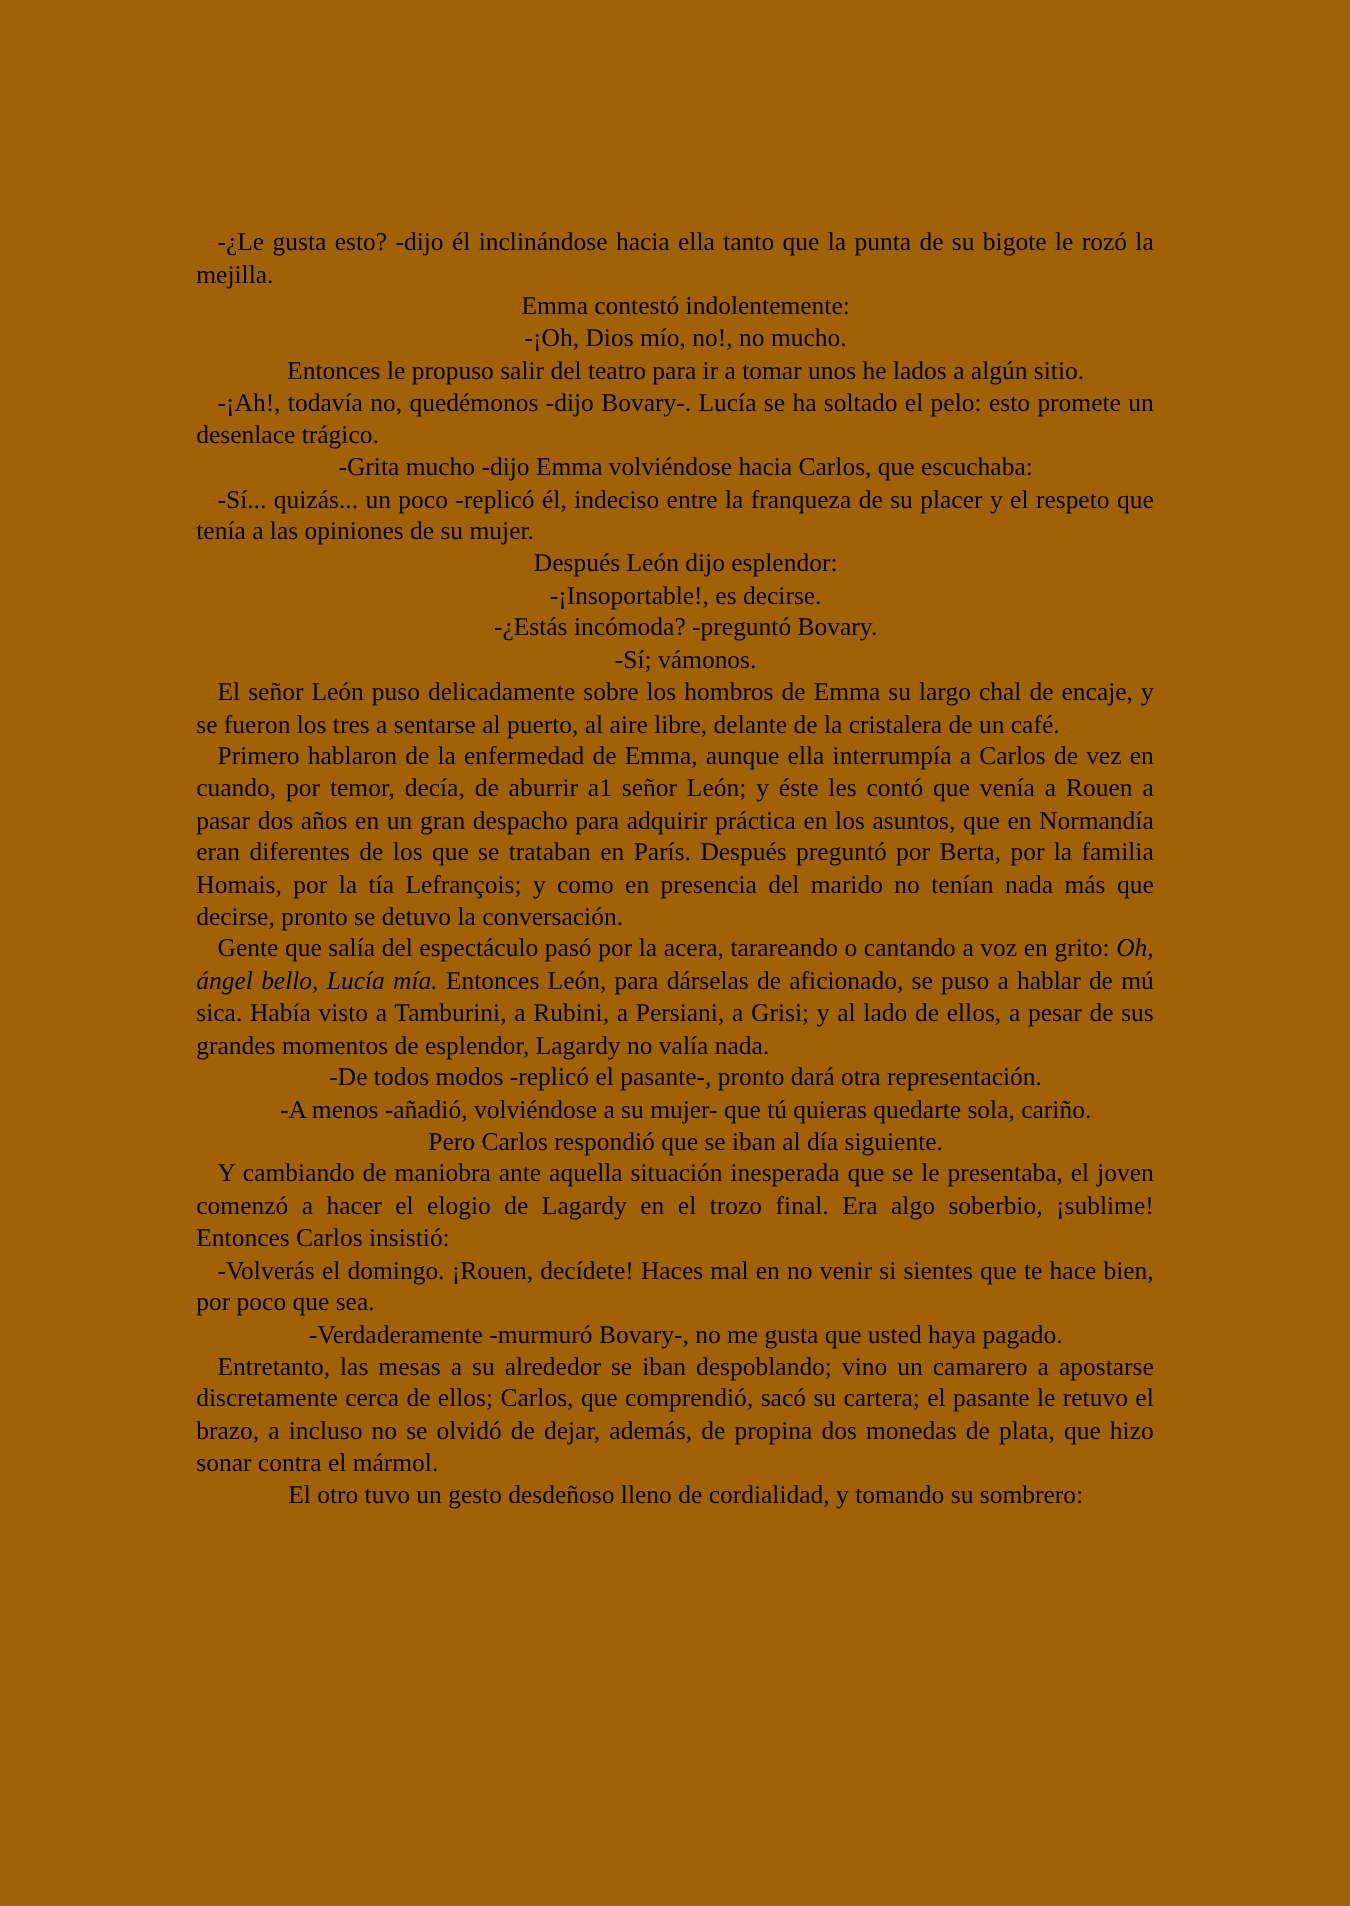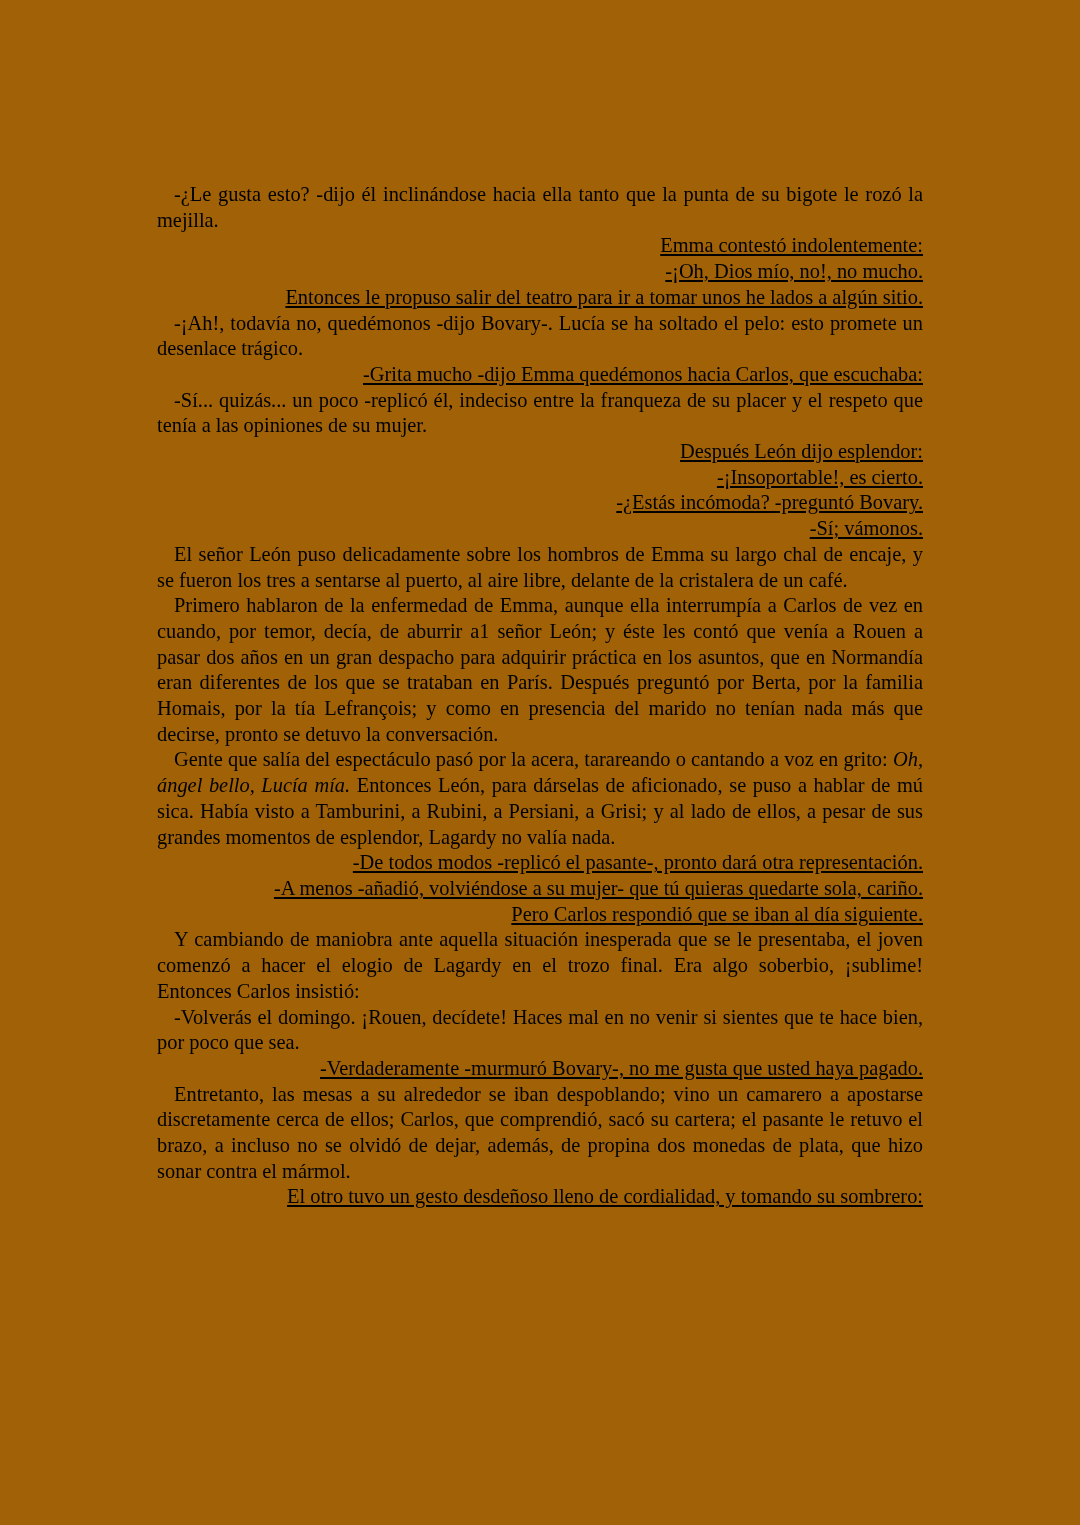--- a/index.html
+++ b/index.html
@@ -30,41 +30,40 @@
     -webkit-font-smoothing: antialiased;
   }
   .para {
     margin: 0;
     padding: 0;
     text-indent: 17px;
     text-align: justify;
   }
   
   .para.nojustify {
-    text-align: right;
-    text-decoration: underline;
+    text-align: center;
   }
   .para em {
     font-style: italic;
   }
 </style>
 </head>
 <body>
 
 <div class="page">
   <div class="text-column" id="body-column">
       <p class="para">-¿Le gusta esto? -dijo él inclinándose hacia ella tanto que la punta de su bigote le rozó la mejilla.</p>
       <p class="para nojustify">Emma contestó indolentemente:</p>
       <p class="para nojustify">-¡Oh, Dios mío, no!, no mucho.</p>
       <p class="para nojustify">Entonces le propuso salir del teatro para ir a tomar unos he lados a algún sitio.</p>
       <p class="para">-¡Ah!, todavía no, quedémonos -dijo Bovary-. Lucía se ha soltado el pelo: esto promete un desenlace trágico.</p>
-      <p class="para nojustify">-Grita mucho -dijo Emma quedémonos hacia Carlos, que escuchaba:</p>
+      <p class="para nojustify">-Grita mucho -dijo Emma volviéndose hacia Carlos, que escuchaba:</p>
       <p class="para">-Sí... quizás... un poco -replicó él, indeciso entre la franqueza de su placer y el respeto que tenía a las opiniones de su mujer.</p>
       <p class="para nojustify">Después León dijo esplendor:</p>
-      <p class="para nojustify">-¡Insoportable!, es cierto.</p>
+      <p class="para nojustify">-¡Insoportable!, es decirse.</p>
       <p class="para nojustify">-¿Estás incómoda? -preguntó Bovary.</p>
       <p class="para nojustify">-Sí; vámonos.</p>
       <p class="para">El señor León puso delicadamente sobre los hombros de Emma su largo chal de encaje, y se fueron los tres a sentarse al puerto, al aire libre, delante de la cristalera de un café.</p>
       <p class="para">Primero hablaron de la enfermedad de Emma, aunque ella interrumpía a Carlos de vez en cuando, por temor, decía, de aburrir a1 señor León; y éste les contó que venía a Rouen a pasar dos años en un gran despacho para adquirir práctica en los asuntos, que en Normandía eran diferentes de los que se trataban en París. Después preguntó por Berta, por la familia Homais, por la tía Lefrançois; y como en presencia del marido no tenían nada más que decirse, pronto se detuvo la conversación.</p>
       <p class="para">Gente que salía del espectáculo pasó por la acera, tarareando o cantando a voz en grito: <em>Oh, ángel bello, Lucía mía.</em> Entonces León, para dárselas de aficionado, se puso a hablar de mú sica. Había visto a Tamburini, a Rubini, a Persiani, a Grisi; y al lado de ellos, a pesar de sus grandes momentos de esplendor, Lagardy no valía nada.</p>
       <p class="para nojustify">-De todos modos -replicó el pasante-, pronto dará otra representación.</p>
       <p class="para nojustify">-A menos -añadió, volviéndose a su mujer- que tú quieras quedarte sola, cariño.</p>
       <p class="para nojustify">Pero Carlos respondió que se iban al día siguiente.</p>
       <p class="para">Y cambiando de maniobra ante aquella situación inesperada que se le presentaba, el joven comenzó a hacer el elogio de Lagardy en el trozo final. Era algo soberbio, ¡sublime! Entonces Carlos insistió:</p>
       <p class="para">-Volverás el domingo. ¡Rouen, decídete! Haces mal en no venir si sientes que te hace bien, por poco que sea.</p>

